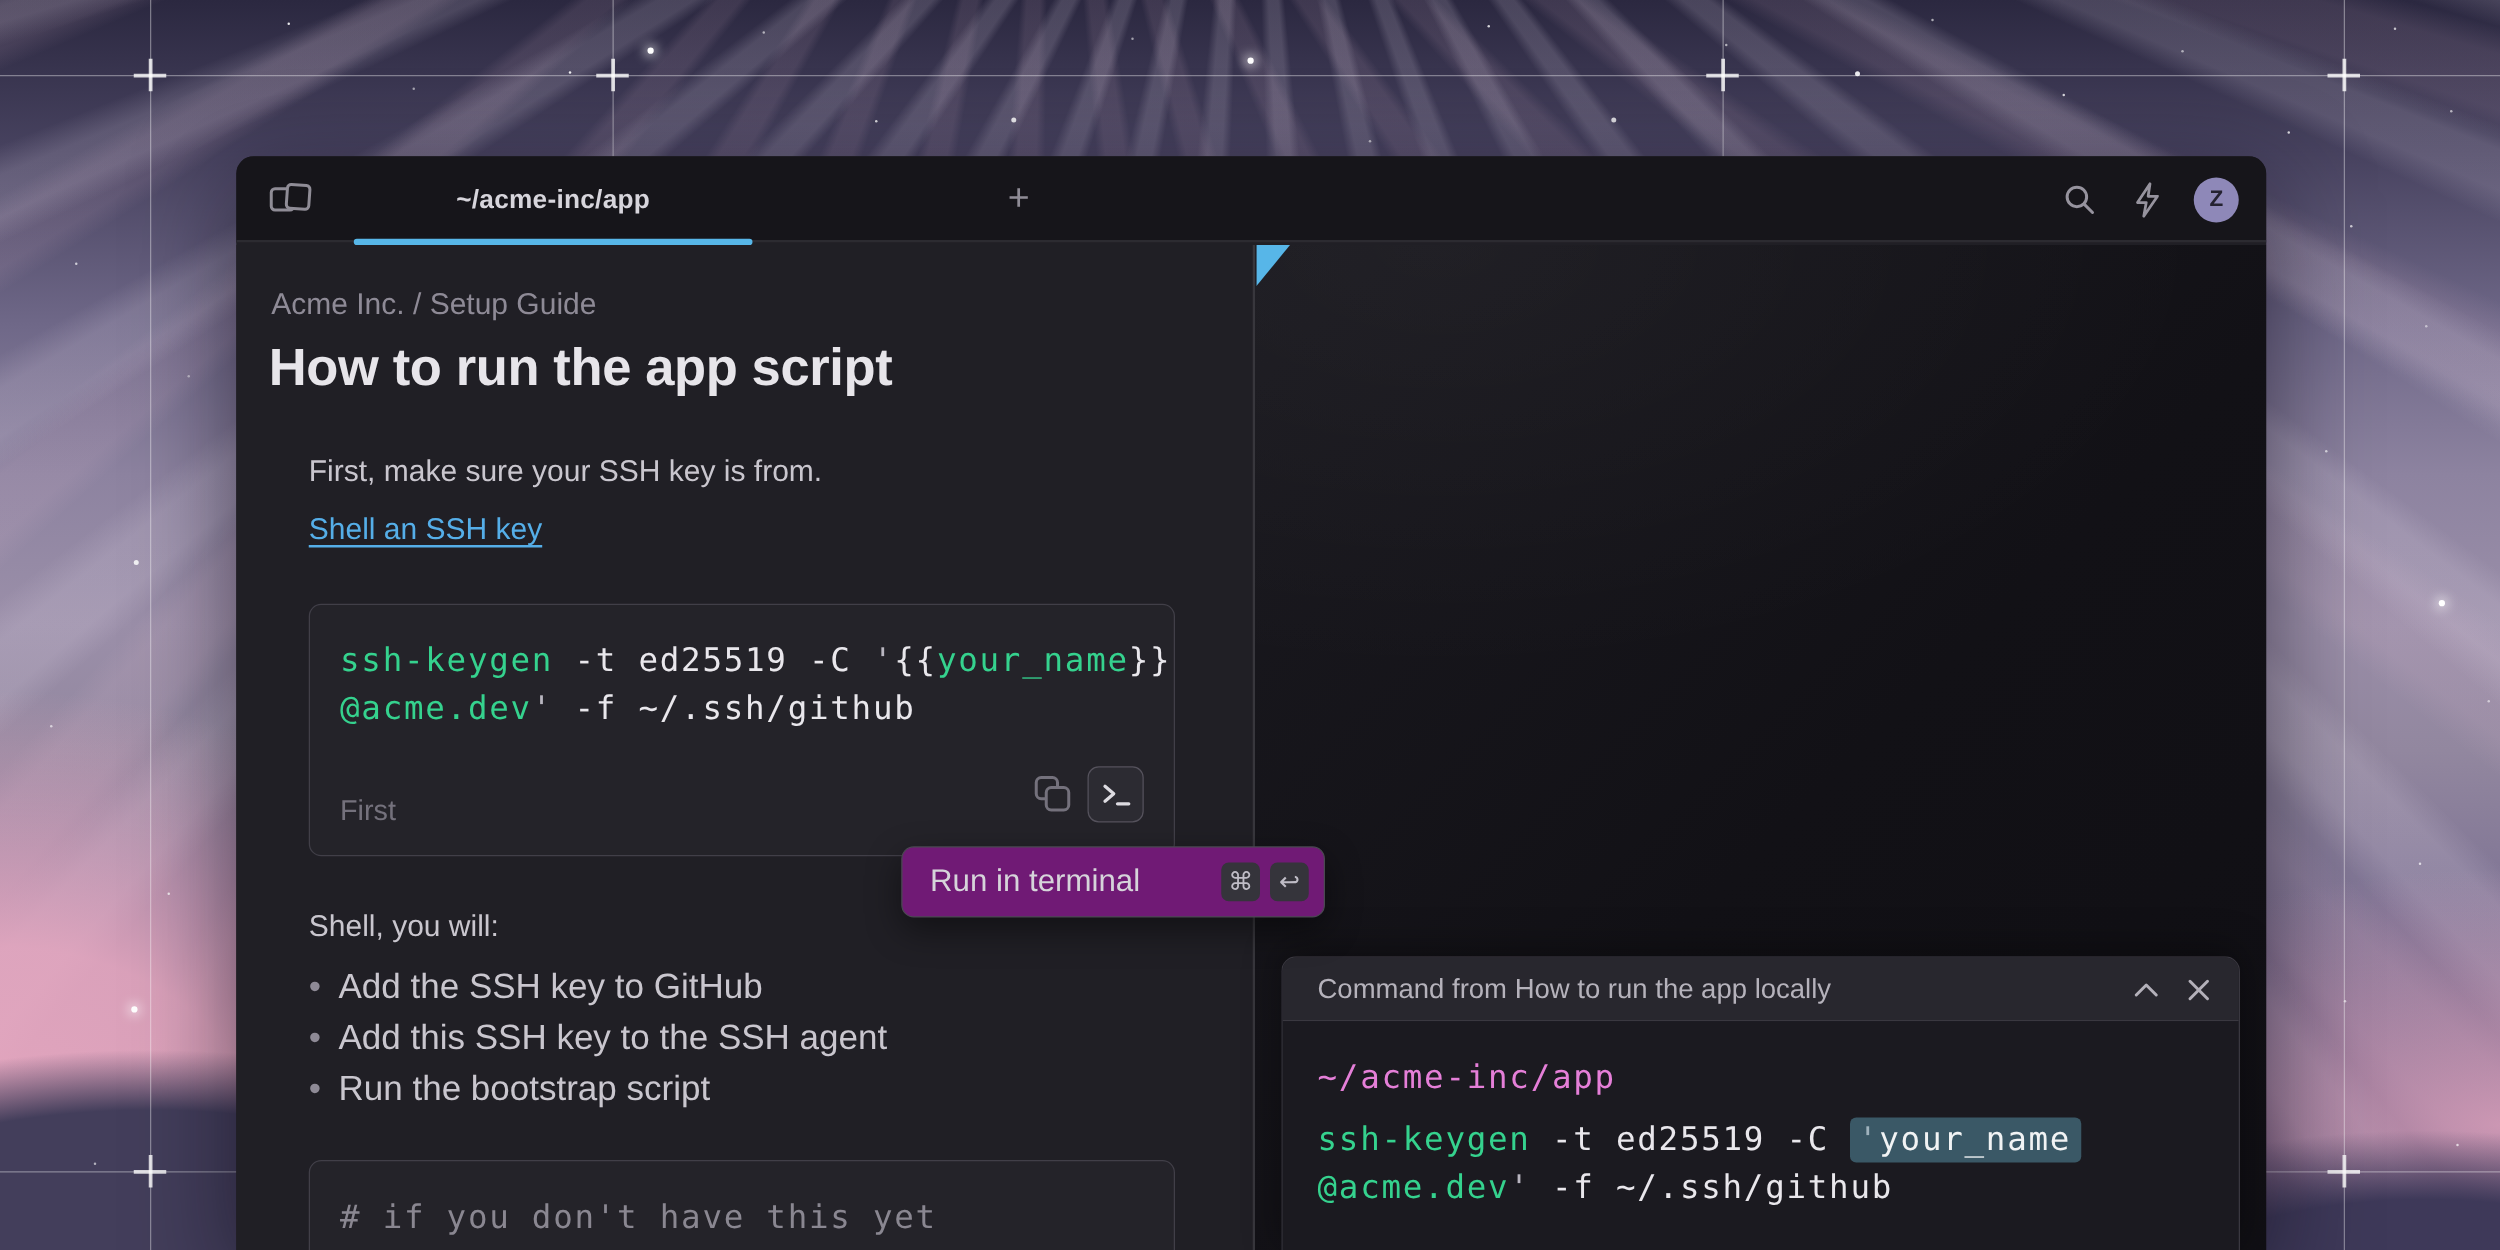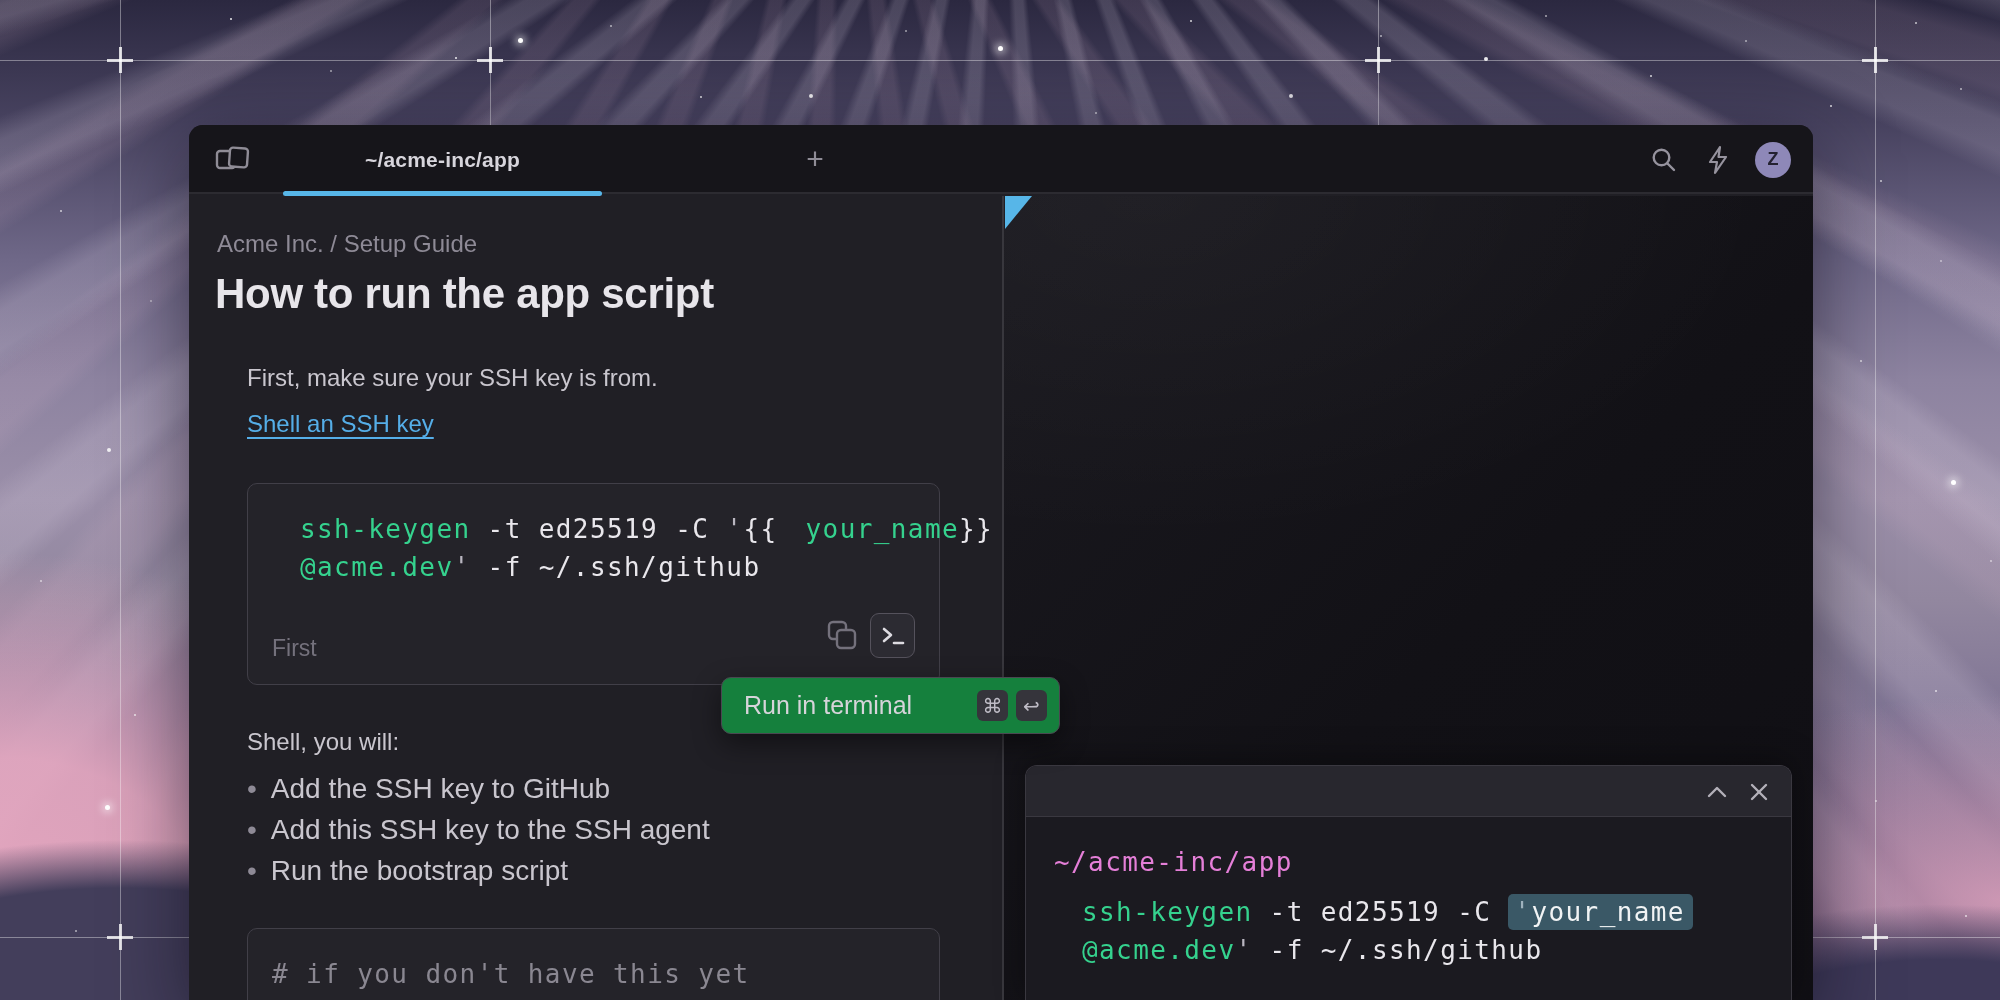--- a/index.html
+++ b/index.html
@@ -81,36 +81,36 @@
   .doc-intro { position:absolute; left:58px; top:168px; font-size:24px; color:#c9c6ce; }
   .doc-link { position:absolute; left:58px; top:214px; font-size:24px; color:var(--link-blue);
     text-decoration:underline; text-underline-offset:5px; cursor:pointer; }
 
   .codeblock { position:absolute; left:58px; width:693px; background:#242329;
     border:1.5px solid #413f48; border-radius:10px; }
   .codeblock.one { top:287px; height:202px; }
   .codeblock.two { top:732px; height:210px; }
   .codelines { position:absolute; left:24px; top:26px; font-family:"DejaVu Sans Mono",monospace;
     font-size:26px; line-height:38px; letter-spacing:1.4px; white-space:pre; color:#e9e7ec; }
-  .tok-green { color:var(--code-green);margin-left:28px; }
+  .tok-green { color:var(--code-green); }
   .tok-dim { color:#b9b6c0; }
   .tok-comment { color:#8a8791;margin-top:34px; }
   .lang-label { position:absolute; left:24px; bottom:22px; font-size:23px; color:#74717c; }
   .copy-btn { position:absolute; right:80px; bottom:32px; width:34px; height:34px; }
   .run-btn { position:absolute; right:24px; bottom:26px; width:45px; height:45px;
     background:#2c2b32; border:1.5px solid #55525c; border-radius:9px; display:flex;
     align-items:center; justify-content:center; }
 
   .next-heading { position:absolute; left:58px; top:532px; font-size:24px; color:#c9c6ce; }
   .bullet-item { position:absolute; left:58px; font-size:28px; color:#c9c6ce; display:flex; }
   .bullet-item::before { content:"•"; color:#8e8a96; margin-right:14px; }
 
   
   .tooltip { position:absolute; left:532px; top:552px; width:339px; height:57px; z-index:40;
-    background:#15803d; border:1.5px solid #4a4851; border-radius:10px;
+    background:#701a75; border:1.5px solid #4a4851; border-radius:10px;
     box-shadow:0 10px 28px rgba(0,0,0,.45); display:flex; align-items:center; padding:0 12px 0 22px; }
   .tooltip-label { font-size:25px; color:#d6d4da; flex:1; white-space:nowrap; }
   .keycap { width:31px; height:31px; background:#35343b; border-radius:6px; color:#bfbcc6;
     font-size:20px; display:flex; align-items:center; justify-content:center; margin-left:8px; }
 
   
   .fold-triangle { position:absolute; left:1px; top:0; width:27px; height:33px;
     background:var(--accent-blue); clip-path:polygon(0 0, 100% 0, 0 100%); }
   .term-panel { position:absolute; left:21px; right:21px; top:569px; bottom:-2px;
     background:#1b1a20; border:1.5px solid #3a3840; border-bottom:none;
@@ -236,20 +236,21 @@
         </div>
       </div>
 
       <div class="pane-divider"></div>
 
       <div class="term-pane">
         <div class="fold-triangle"></div>
 
         <div class="term-panel">
           <div class="panel-header">
+            <span class="panel-title">Command from How to run the app locally</span>
             <div class="panel-actions">
               <div class="panel-icon">
                 <svg width="20" height="12" viewBox="0 0 20 12">
                   <polyline points="2,10 10,2 18,10" fill="none" stroke="#b3b0b9" stroke-width="2.4" stroke-linecap="round" stroke-linejoin="round"></polyline>
                 </svg>
               </div>
               <div class="panel-icon">
                 <svg width="18" height="18" viewBox="0 0 18 18">
                   <line x1="2" y1="2" x2="16" y2="16" stroke="#b3b0b9" stroke-width="2.4" stroke-linecap="round"></line>
                   <line x1="16" y1="2" x2="2" y2="16" stroke="#b3b0b9" stroke-width="2.4" stroke-linecap="round"></line>

